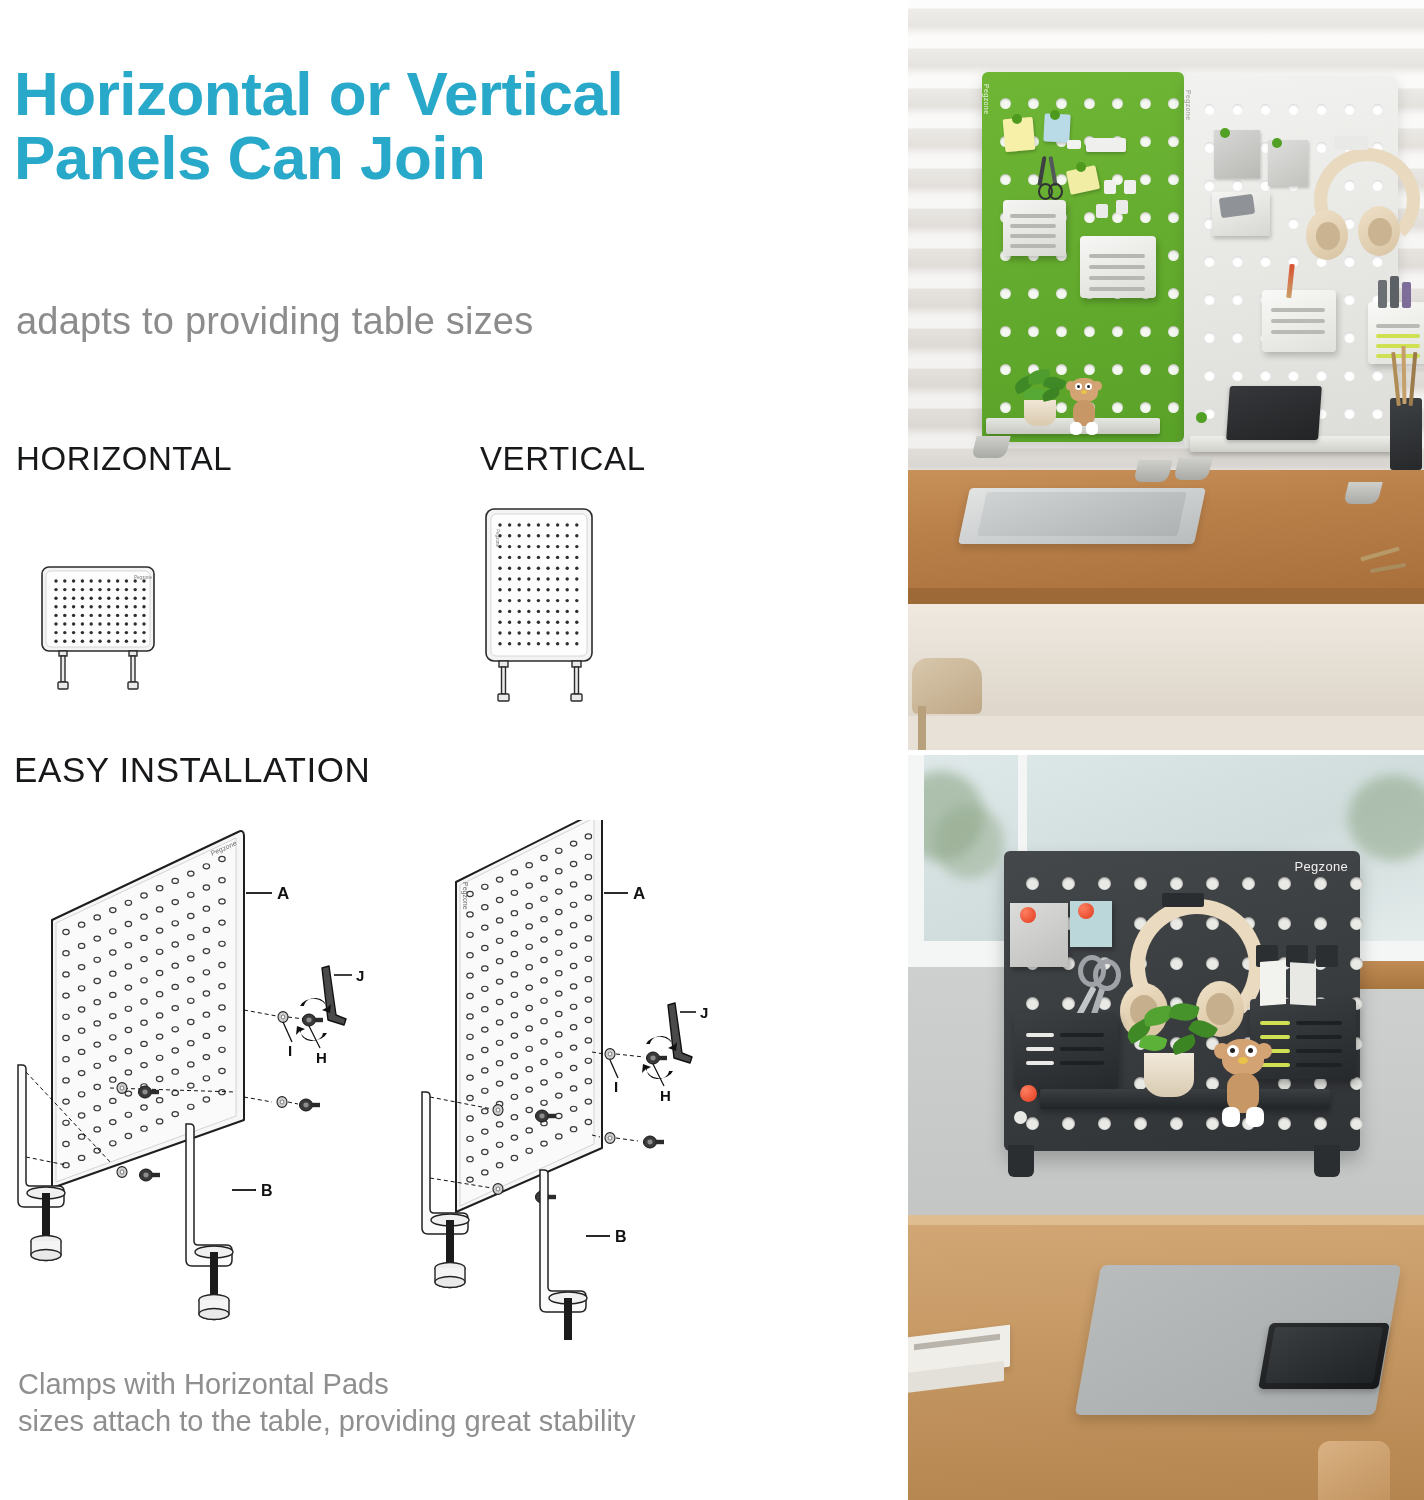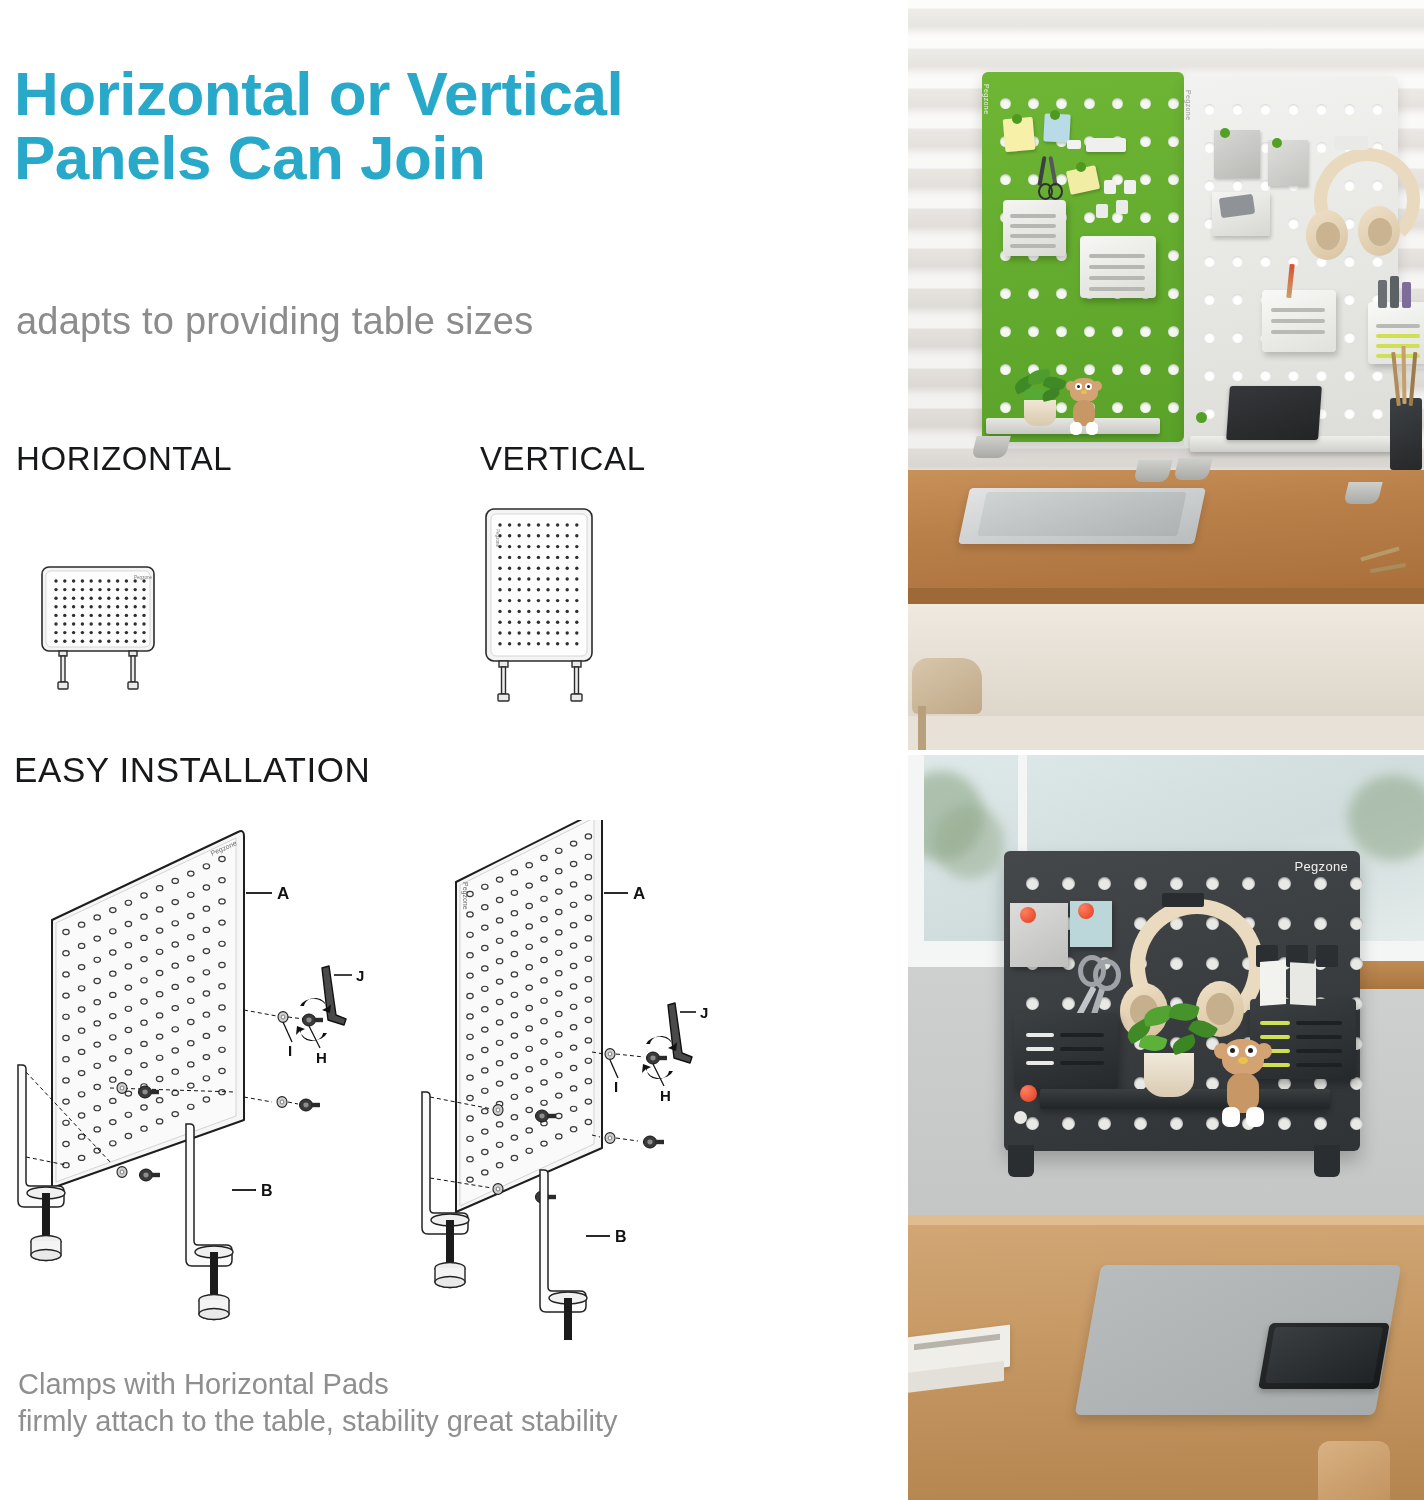--- a/index.html
+++ b/index.html
@@ -771,21 +771,21 @@
           <use href="#clampL"></use>
         </g>
 
       <line x1="186" y1="416" x2="210" y2="416" stroke="#111" stroke-width="1.8"></line>
       <text x="215" y="422" font-size="16" font-weight="bold" fill="#111" font-family="Liberation Sans, sans-serif">B</text>
     </svg>
   </div>
 
   <div id="caption">
     <span>Clamps with Horizontal Pads</span>
-    <span>firmly attach to the table, stability great stability</span>
+    <span>sizes attach to the table, providing great stability</span>
   </div>
 </div>
 
 <div id="right-col">
 
   <div class="photo" id="photo-top">
     <div class="blinds"></div>
     <div class="blind-shade"></div>
 
     <div class="desk" style="top:470px;height:118px;"></div>

